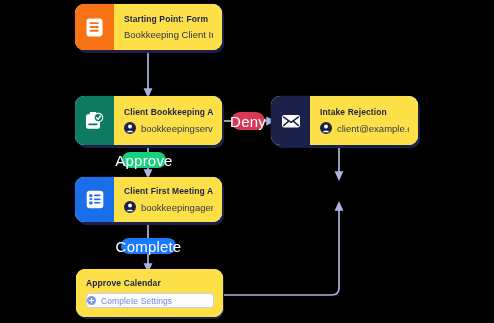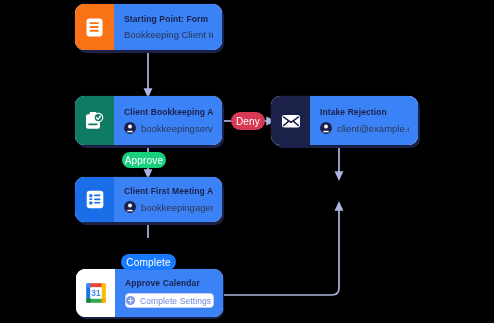--- a/index.html
+++ b/index.html
@@ -33,21 +33,21 @@
 
   .node-icon {
     width: 39px;
     flex: 0 0 39px;
     display: flex;
     align-items: center;
     justify-content: center;
   }
   .node-body {
     flex: 1 1 auto;
-    background: #3b82f6;
+    background: #fde047;
     padding: 7px 9px 7px 10px;
     display: flex;
     flex-direction: column;
     justify-content: center;
     gap: 5px;
     min-width: 0;
   }
   .node-title {
     font-size: 8.5px;
     font-weight: bold;
@@ -78,28 +78,28 @@
   .ic-white  { background: #ffffff; }
 
   
   .pill {
     position: absolute;
     display: flex;
     align-items: center;
     justify-content: center;
     border-radius: 999px;
     color: #ffffff;
-    font-size: 10px;
+    font-size: 15px;
     font-weight: normal;
     letter-spacing: .2px;
     z-index: 7;
     white-space: nowrap;
   }
   .pill-approve  { background: #18cf7e; }
-  .pill-complete { background: #1a7aff; margin-top: 16px; }
+  .pill-complete { background: #1a7aff; }
   .pill-deny     { background: #d83a55; }
 
   
   .endnode {
     position: absolute;
     display: flex;
     align-items: stretch;
     border-radius: 6px;
     overflow: hidden;
     background: #fbfbfd;
@@ -259,35 +259,20 @@
           <circle cx="6" cy="6" r="6" fill="#1b2148"></circle>
           <circle cx="6" cy="4.5" r="1.9" fill="#ffffff"></circle>
           <path d="M2.3,10.2 C2.9,8.1 9.1,8.1 9.7,10.2 Z" fill="#ffffff"></path>
         </svg>
         <span>bookkeepingagent@e...</span>
       </div>
     </div>
   </div>
 
   <div class="node plain" style="left:76px; top:269px; width:147px; height:48px;">
-    <div class="node-icon ic-white">
-      <svg width="22" height="22" viewBox="0 0 22 22" aria-hidden="true">
-        <rect x="4" y="4" width="14" height="14" fill="#ffffff"></rect>
-        <rect x="1.2" y="4" width="4.2" height="14" fill="#1a73e8"></rect>
-        <rect x="4" y="1.2" width="14" height="4.2" fill="#ea4335"></rect>
-        <rect x="16.6" y="4" width="4.2" height="14" fill="#fbbc04"></rect>
-        <rect x="4" y="16.6" width="14" height="4.2" fill="#34a853"></rect>
-        <rect x="1.2" y="1.2" width="4.4" height="4.4" fill="#4285f4"></rect>
-        <rect x="1.2" y="16.4" width="4.4" height="4.4" fill="#188038"></rect>
-        <rect x="16.4" y="1.2" width="4.4" height="4.4" fill="#fbbc04"></rect>
-        <rect x="16.4" y="16.4" width="4.4" height="4.4" fill="#f9ab00"></rect>
-        <rect x="5.4" y="5.4" width="11.2" height="11.2" fill="#ffffff"></rect>
-        <text x="11" y="14.2" text-anchor="middle" font-family="Liberation Sans, sans-serif" font-size="8.4" font-weight="bold" fill="#4285f4">31</text>
-      </svg>
-    </div>
     <div class="node-body">
       <div class="node-title">Approve Calendar</div>
       <div class="settings-btn">
         <span class="plus"></span>
         <span>Complete Settings</span>
       </div>
     </div>
   </div>
 
   <div class="pill pill-deny" style="left:231px; top:112px; width:34px; height:18px;">

